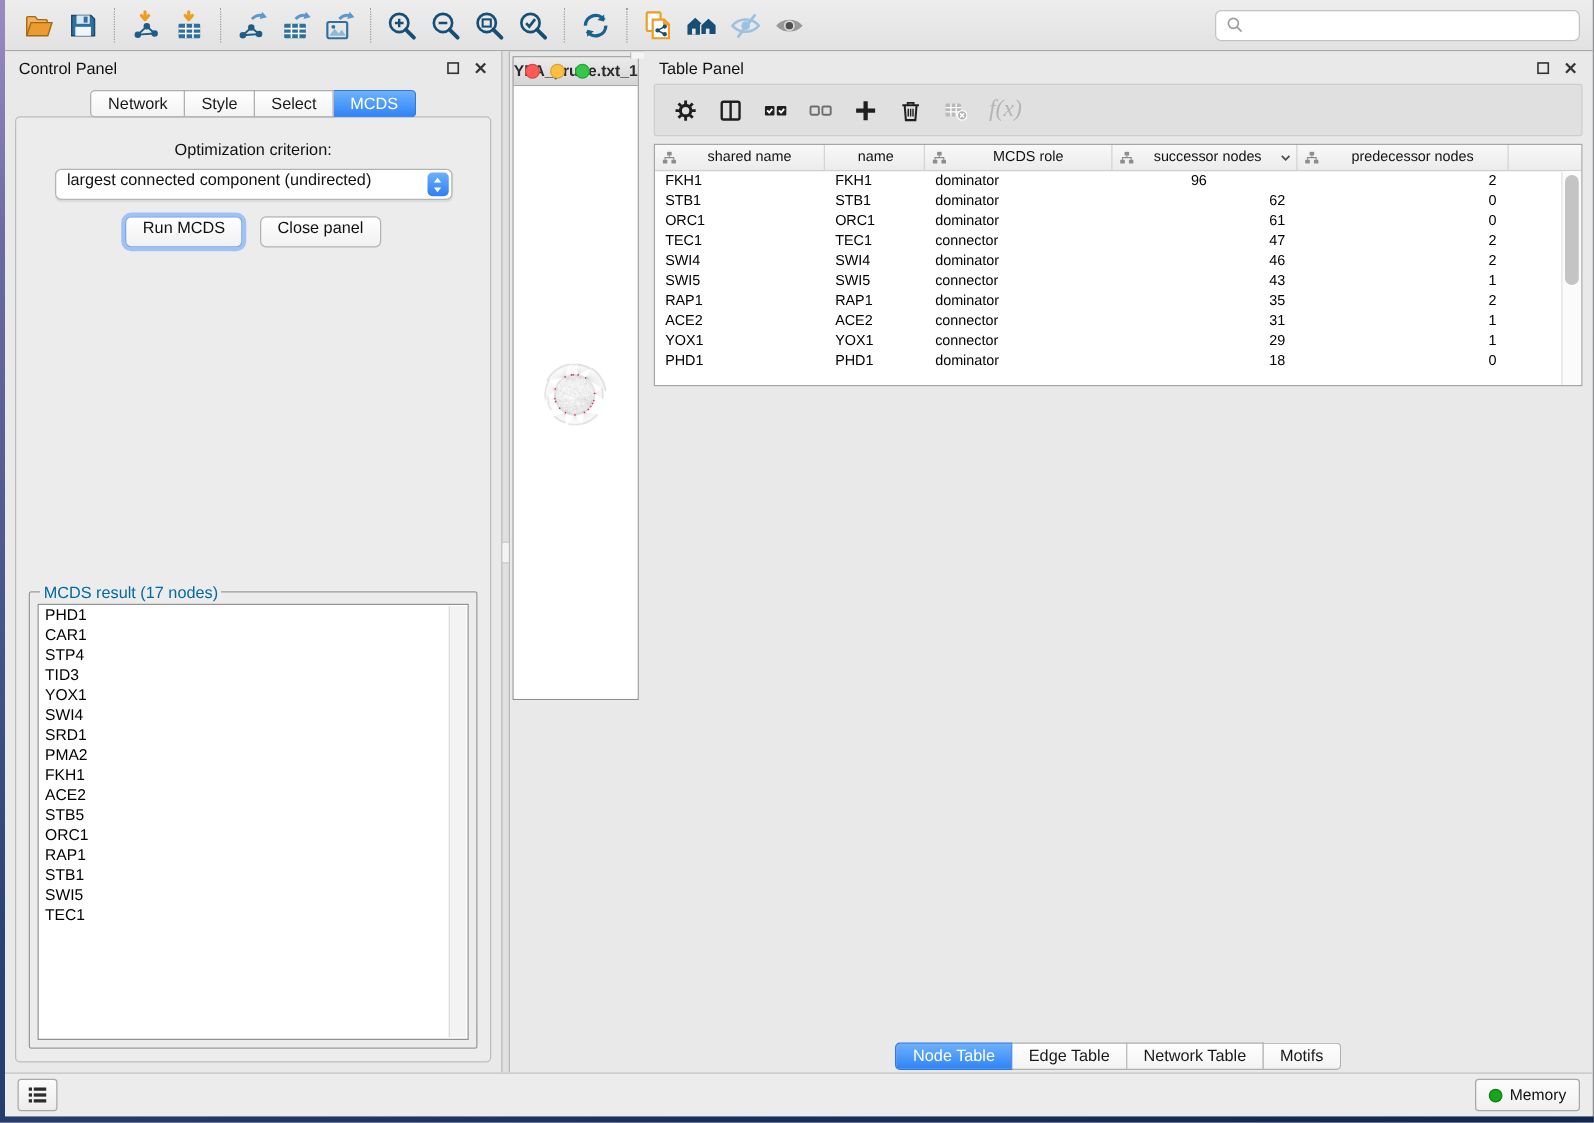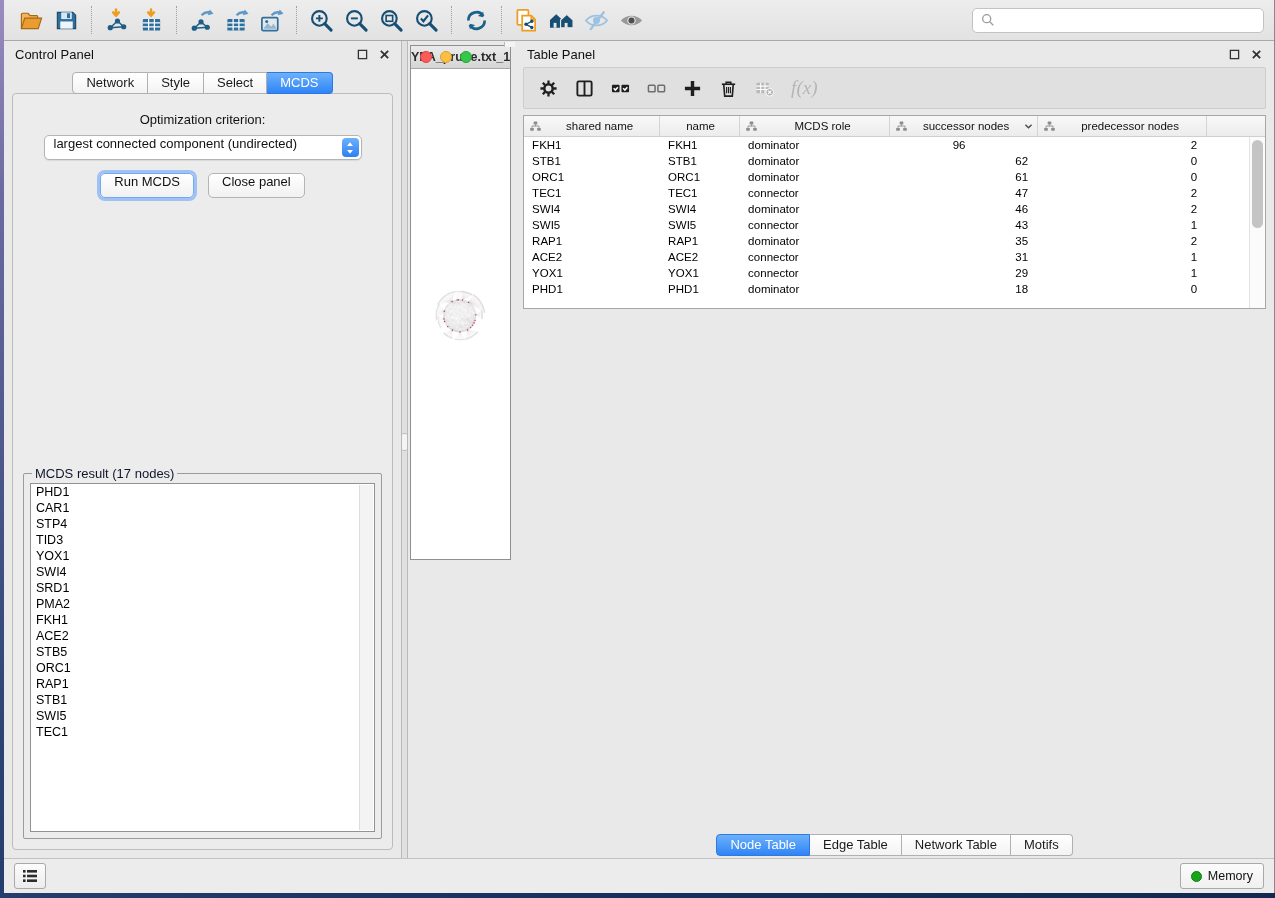--- a/index.html
+++ b/index.html
@@ -42,21 +42,21 @@
        display:flex;position:relative;box-shadow:0 1px 1px rgba(0,0,0,.08);box-sizing:border-box;}
   .mac-select .value{flex:1;font-size:13px;padding-left:9px;color:#111;white-space:nowrap;}
   .stepper{position:absolute;right:2px;top:2px;bottom:2px;width:17px;border-radius:4px;
        background:linear-gradient(#6db1fb,#2f7ef4);display:flex;align-items:center;justify-content:center;}
   .btn-row{display:flex;justify-content:center;gap:14px;margin-top:13px;}
   .mac-btn{height:23px;padding:0 13px;font-size:13px;color:#111;background:linear-gradient(#ffffff,#f1f1f1);
        border:1px solid #b4b4b4;border-radius:5px;display:flex;}
   .focus-ring{box-shadow:0 0 0 3px rgba(118,171,248,.65);border-color:#77a9f2;}
   .mcds-fieldset{position:absolute;left:10px;right:10px;top:372px;bottom:10px;margin:0;
        border:1px solid #9b9b9b;border-radius:2px;padding:2px 6px 6px;box-sizing:border-box;}
-  .mcds-fieldset legend{font-size:13px;color:#0f172a;padding:0 3px;margin-left:2px;}
+  .mcds-fieldset legend{font-size:13px;color:#0369a1;padding:0 3px;margin-left:2px;}
   .mcds-listbox{position:relative;width:100%;height:100%;background:#fff;border:1px solid #929292;
        box-sizing:border-box;overflow:hidden;}
   .list-item{height:16px;line-height:16px;font-size:12.5px;padding-left:5px;color:#000;}
   .list-scroll{position:absolute;top:1px;bottom:1px;right:1px;width:13px;background:#f3f3f3;border-left:1px solid #dcdcdc;}
 
   
   .v-splitter{width:7px;flex:none;background:#e0e0e0;border-left:1px solid #b9b9b9;border-right:1px solid #b9b9b9;
        position:relative;box-sizing:border-box;}
   .v-grip{position:absolute;top:392px;left:0;right:0;height:16px;background:#f4f4f4;border:1px solid #bbb;
        border-left:none;border-right:none;border-radius:2px;}

